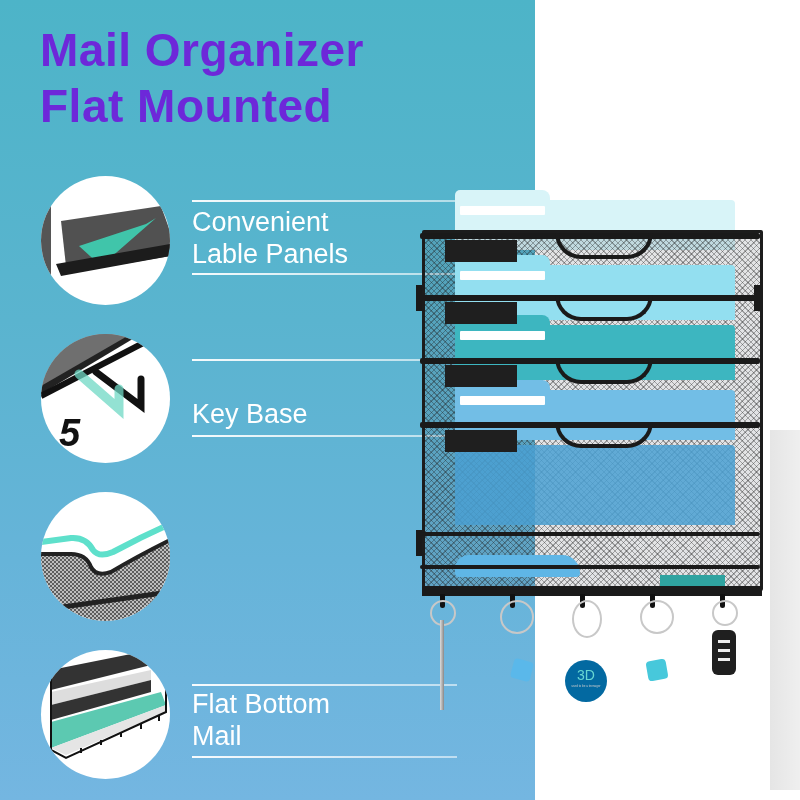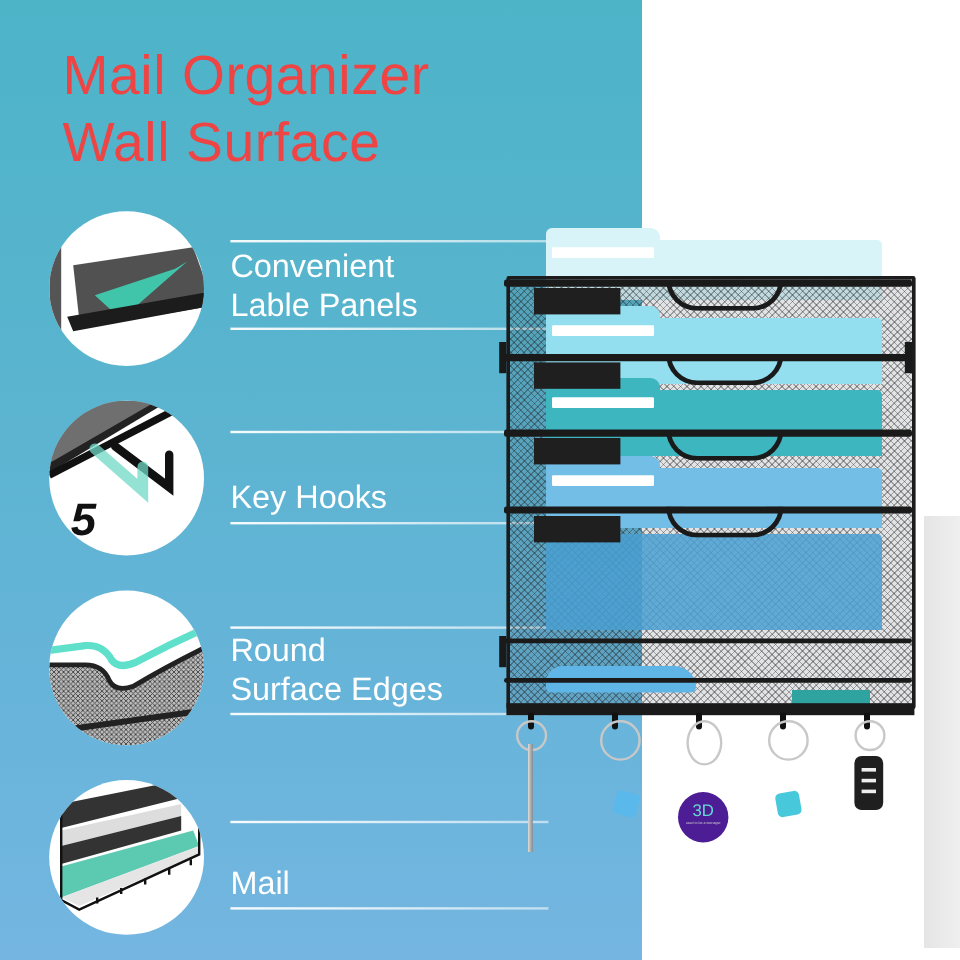--- a/index.html
+++ b/index.html
@@ -1,18 +1,18 @@
 <!DOCTYPE html>
 <html><head>
 <meta charset="utf-8">
 <style>
   html,body{margin:0;padding:0;}
   body{width:800px;height:800px;position:relative;overflow:hidden;background:#ffffff;font-family:"Liberation Sans","DejaVu Sans",sans-serif;}
   .left-panel{position:absolute;left:0;top:0;width:535px;height:800px;background:linear-gradient(180deg,#4db4c8 0%,#5ab4cf 40%,#66b4d9 70%,#74b6e1 100%);}
-  .title{position:absolute;left:40px;top:22px;color:#ef4444;font-weight:normal;font-size:46px;line-height:56px;letter-spacing:0.5px;margin:12px;}
+  .title{position:absolute;left:40px;top:22px;color:#6d28d9;font-weight:bold;font-size:46px;line-height:56px;letter-spacing:0.5px;margin:0;}
   .feature{position:absolute;left:41px;width:470px;height:130px;}
   .feature .circle{position:absolute;left:0;top:0;width:129px;height:129px;border-radius:50%;overflow:hidden;background:#fff;}
   .feature .text-wrap{position:absolute;left:151px;top:0;width:265px;height:130px;}
   .feature .rule{position:absolute;left:0;width:265px;height:1.5px;background:linear-gradient(90deg,rgba(255,255,255,0.95),rgba(255,255,255,0.55));}
   .feature .label{position:absolute;left:0;color:#fff;font-size:27px;line-height:32px;}
   .mesh{background-color:#c9c9c9;background-image:repeating-linear-gradient(45deg,#555 0 1px,transparent 1px 4px),repeating-linear-gradient(-45deg,#555 0 1px,transparent 1px 4px);}
   .product{position:absolute;left:410px;top:190px;width:360px;height:530px;}
   .shadow{position:absolute;left:360px;top:240px;width:80px;height:360px;background:linear-gradient(90deg,rgba(0,0,0,0.10),rgba(0,0,0,0));}
   .frame{position:absolute;left:12px;top:40px;width:335px;height:355px;border:3px solid #1c1c1c;border-radius:2px;background-color:rgba(60,70,80,0.15);background-image:repeating-linear-gradient(45deg,rgba(30,30,30,0.35) 0 1px,transparent 1px 4px),repeating-linear-gradient(-45deg,rgba(30,30,30,0.35) 0 1px,transparent 1px 4px);}
   .folder{position:absolute;left:45px;width:280px;border-radius:4px 4px 0 0;}
@@ -26,21 +26,21 @@
   .ring{position:absolute;width:22px;height:22px;border:2.5px solid #c8c8c8;border-radius:50%;}
   .hook{position:absolute;width:5px;height:14px;background:#111;border-radius:0 0 3px 3px;}
 </style>
 </head>
 <body>
 
 <div class="left-panel"></div>
 
 <h1 class="title">
   <span>Mail Organizer</span><br>
-  <span>Wall Surface</span>
+  <span>Flat Mounted</span>
 </h1>
 
 <div class="feature" style="top:176px">
   <div class="circle mesh">
     <svg width="129" height="129" viewBox="0 0 129 129">
       <polygon points="20,45 120,30 129,55 129,80 40,95 25,90" fill="#333" opacity="0.85"></polygon>
       <polygon points="38,70 105,48 115,42 60,90" fill="#3ed1b4" opacity="0.9"></polygon>
       <polygon points="15,88 129,68 129,80 20,100" fill="#1c1c1c"></polygon>
       <rect x="0" y="0" width="10" height="129" fill="#555"></rect>
     </svg>
@@ -59,62 +59,57 @@
       <polygon points="0,0 100,0 0,60" fill="#222"></polygon>
       <polygon points="0,0 90,0 0,52" fill="#bbb" opacity="0.5"></polygon>
       <line x1="0" y1="62" x2="110" y2="5" stroke="#111" stroke-width="6"></line>
       <path d="M55,38 L100,72 L100,45" stroke="#111" stroke-width="7" fill="none" stroke-linecap="round"></path>
       <path d="M38,40 L78,75 L78,55" stroke="#6fd8c4" stroke-width="9" fill="none" stroke-linecap="round" opacity="0.75"></path>
       <text x="18" y="112" font-family="Liberation Sans, sans-serif" font-weight="bold" font-style="italic" font-size="38" fill="#111">5</text>
     </svg>
   </div>
   <div class="text-wrap">
     <div class="rule" style="top:25px"></div>
-    <div class="label" style="top:64px">Key Hooks</div>
+    <div class="label" style="top:64px">Key Base</div>
     <div class="rule" style="top:101px"></div>
   </div>
 </div>
 
 <div class="feature" style="top:492px">
   <div class="circle">
     <svg width="129" height="129" viewBox="0 0 129 129">
       <defs>
         <pattern id="m3" width="4" height="4" patternUnits="userSpaceOnUse">
           <rect width="4" height="4" fill="#bdbdbd"></rect>
           <path d="M0,0 L4,4 M4,0 L0,4" stroke="#444" stroke-width="0.8"></path>
         </pattern>
       </defs>
       <path d="M0,62 L30,62 Q45,62 50,75 Q55,85 70,80 Q95,65 129,48 L129,129 L0,129 Z" fill="url(#m3)"></path>
       <path d="M0,62 L30,62 Q45,62 50,75 Q55,85 70,80 Q95,65 129,48" stroke="#222" stroke-width="4" fill="none"></path>
       <path d="M0,50 L30,46 Q45,45 52,58 Q58,66 72,60 Q100,45 129,32" stroke="#5ee0cb" stroke-width="6" fill="none"></path>
       <path d="M0,118 L129,100" stroke="#222" stroke-width="5"></path>
     </svg>
   </div>
-  <div class="text-wrap">
-    <div class="rule" style="top:30px"></div>
-    <div class="label" style="top:34px">Round</div>
-    <div class="label" style="top:66px">Surface Edges</div>
-    <div class="rule" style="top:102px"></div>
-  </div>
 </div>
 
 <div class="feature" style="top:650px">
   <div class="circle">
     <svg width="129" height="129" viewBox="0 0 129 129">
       <polygon points="10,20 110,0 110,15 10,40" fill="#333"></polygon>
       <polygon points="10,42 110,20 110,30 10,55" fill="#ddd"></polygon>
       <polygon points="10,55 110,30 110,42 10,70" fill="#333"></polygon>
       <polygon points="10,72 120,42 125,55 10,98" fill="#3fbfa3" opacity="0.85"></polygon>
       <polygon points="10,98 125,55 125,62 25,105" fill="#e5e5e5"></polygon>
       <path d="M10,10 L10,100 L25,108 L125,62 L125,40" stroke="#111" stroke-width="2" fill="none"></path>
       <path d="M40,98 l0,5 M60,90 l0,5 M80,82 l0,5 M100,74 l0,5 M118,66 l0,5" stroke="#111" stroke-width="2"></path>
     </svg>
   </div>
   <div class="text-wrap">
     <div class="rule" style="top:34px"></div>
+    <div class="label" style="top:38px">Flat Bottom</div>
     <div class="label" style="top:70px">Mail</div>
     <div class="rule" style="top:106px"></div>
   </div>
 </div>
 
 <div class="product">
   <div class="shadow"></div>
 
   <div class="folder" style="top:10px;height:50px;background:#d8f4f8">
     <div class="tab" style="background:#d8f4f8"></div>
@@ -166,21 +161,21 @@
   <div class="hook" style="left:30px;top:404px"></div>
   <div class="ring" style="left:20px;top:410px"></div>
   <div style="position:absolute;left:30px;top:430px;width:4px;height:90px;background:linear-gradient(90deg,#ddd,#888);"></div>
 
   <div class="hook" style="left:100px;top:404px"></div>
   <div class="ring" style="left:90px;top:410px;width:30px;height:30px"></div>
   <div style="position:absolute;left:102px;top:470px;width:20px;height:20px;background:#5ab8ea;border-radius:4px;transform:rotate(15deg)"></div>
 
   <div class="hook" style="left:170px;top:404px"></div>
   <div class="ring" style="left:162px;top:410px;width:26px;height:34px"></div>
-  <div style="position:absolute;left:155px;top:470px;width:42px;height:42px;background:#4c1d95;border-radius:50%;text-align:center;color:#67d6d2">
+  <div style="position:absolute;left:155px;top:470px;width:42px;height:42px;background:#0369a1;border-radius:50%;text-align:center;color:#67d6d2">
     <div style="font-size:14px;line-height:18px;margin-top:6px">3D</div>
     <div style="font-size:3px;line-height:4px;color:#ccc">used to be a teenager</div>
   </div>
 
   <div class="hook" style="left:240px;top:404px"></div>
   <div class="ring" style="left:230px;top:410px;width:30px;height:30px"></div>
   <div style="position:absolute;left:237px;top:470px;width:20px;height:20px;background:#47c8db;border-radius:4px;transform:rotate(-10deg)"></div>
 
   <div class="hook" style="left:310px;top:404px"></div>
   <div class="ring" style="left:302px;top:410px"></div>

